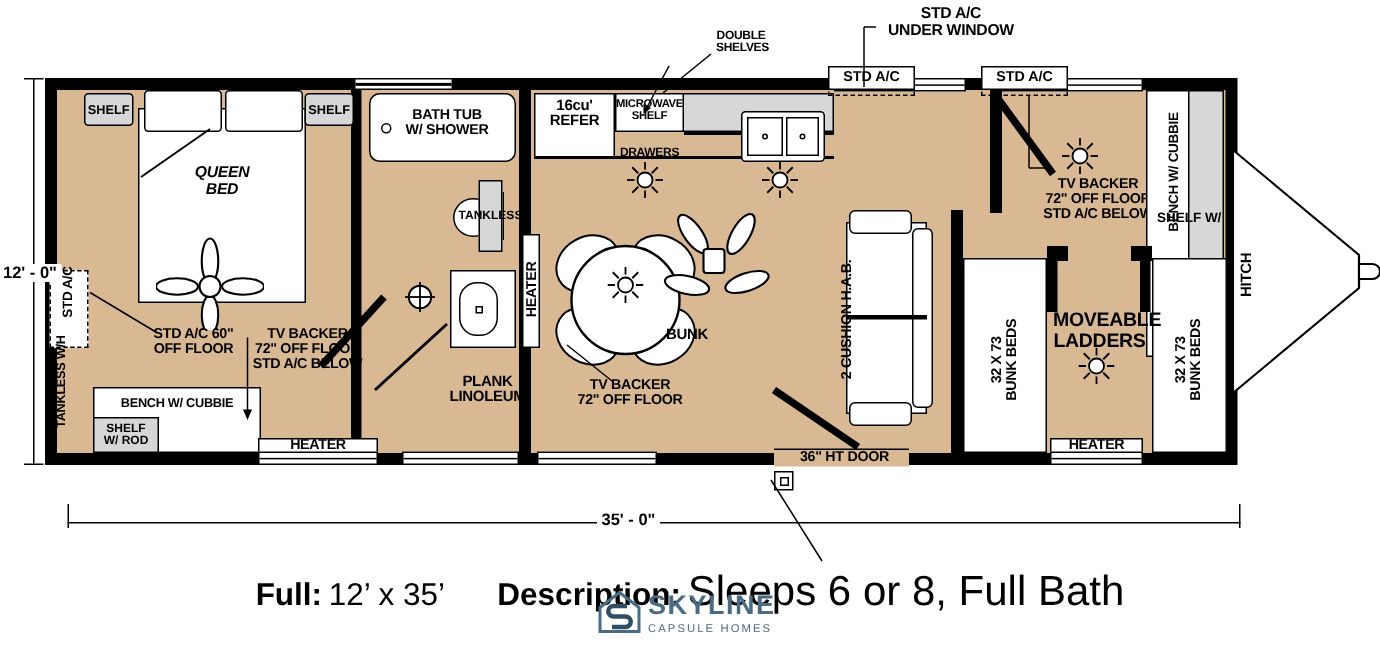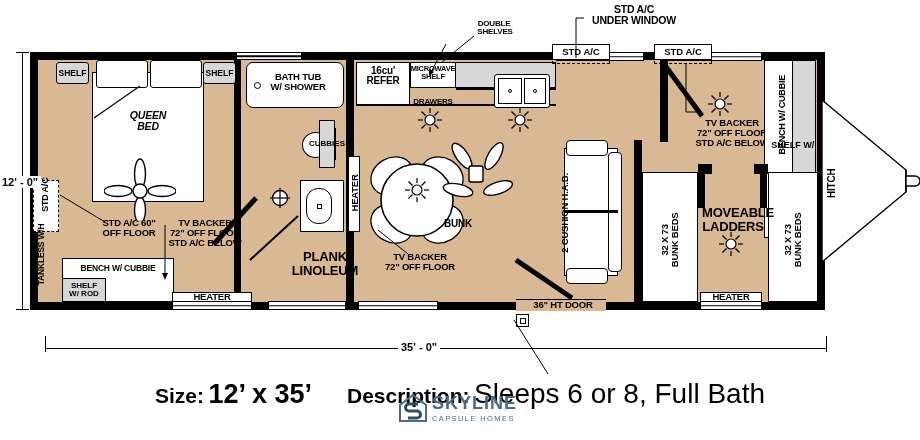--- a/index.html
+++ b/index.html
@@ -58,21 +58,21 @@
 
   
   .sun { position:absolute; }
 
   
   #caption {
     position:absolute; left:0; right:0; top:378px;
     text-align:center; color:#000;
   }
   #caption .sz-k { font-weight:bold; font-size:21px; }
-  #caption .sz-v { font-weight:bold; font-size:27px; }
+  #caption .sz-v { font-weight:normal; font-size:21px; }
   #caption .gap  { display:inline-block; width:26px; }
   #caption .ds-k { font-weight:bold; font-size:21px; }
   #caption .ds-v { font-weight:normal; font-size:28px; }
 
   
   #watermark{
     position:absolute; left:398px; top:386px; width:140px; height:44px;
     display:flex; align-items:center; gap:4px; pointer-events:none;
   }
   #wm-text{ display:flex; flex-direction:column; line-height:1; }
@@ -158,37 +158,37 @@
     <div class="wall" style="left:346px;top:238px;width:8px;height:64px;"></div>
 
     <div class="white" style="left:246px;top:62px;width:98px;height:46px;border-radius:7px;"></div>
     <div class="abs" style="left:254px;top:82px;width:7px;height:7px;border:1.3px solid #000;border-radius:50%;"></div>
     <div class="lbl c" style="left:256px;top:72px;width:84px;font-size:9.5px;">BATH TUB
 W/ SHOWER</div>
 
     <div class="white" style="left:302px;top:132px;width:27px;height:26px;border-radius:50%;"></div>
     <div class="white" style="left:326px;top:128px;width:10px;height:32px;"></div>
 
-    <div class="chip" style="left:319px;top:120px;width:16px;height:48px;font-size:8px;">CUBBIES</div>
+    <div class="chip" style="left:319px;top:120px;width:16px;height:48px;font-size:8px;">TANKLESS</div>
 
     <svg class="abs" style="left:270px;top:188px;width:20px;height:20px;">
       <circle cx="10" cy="10" r="7.5" fill="#fff" stroke="#000" stroke-width="1.3"></circle>
       <line x1="10" y1="0" x2="10" y2="20" stroke="#000" stroke-width="1.2"></line>
       <line x1="0" y1="10" x2="20" y2="10" stroke="#000" stroke-width="1.2"></line>
     </svg>
 
     <div class="white" style="left:300px;top:180px;width:44px;height:52px;"></div>
     <div class="white" style="left:306px;top:188px;width:26px;height:36px;border-radius:12px;"></div>
     <div class="abs" style="left:317px;top:204px;width:5px;height:5px;border:1.2px solid #000;"></div>
 
     <svg class="abs" style="left:248px;top:214px;width:52px;height:48px;">
       <line x1="50" y1="2" x2="2" y2="46" stroke="#000" stroke-width="2"></line>
     </svg>
 
-    <div class="lbl c" style="left:282px;top:250px;width:86px;font-size:13px;">PLANK
+    <div class="lbl c" style="left:282px;top:250px;width:86px;font-size:10px;">PLANK
 LINOLEUM</div>
 
     <div class="grey" style="left:356px;top:62px;width:200px;height:26px;"></div>
 
     <div class="white" style="left:356px;top:62px;width:54px;height:44px;"></div>
     <div class="lbl c" style="left:356px;top:66px;width:54px;font-size:10px;">16cu'
 REFER</div>
 
     <div class="white" style="left:410px;top:62px;width:46px;height:26px;"></div>
     <div class="lbl c" style="left:406px;top:65px;width:54px;font-size:7.5px;">MICROWAVE
@@ -413,21 +413,21 @@
     <div class="dimline" style="left:45px;top:336px;width:1.2px;height:16px;"></div>
     <div class="dimline" style="left:826px;top:336px;width:1.2px;height:16px;"></div>
     <div class="dimtxt" style="left:398px;top:341px;">35' - 0"</div>
 
     <svg class="abs" style="left:490px;top:318px;width:60px;height:58px;">
       <line x1="58" y1="56" x2="24" y2="2" stroke="#000" stroke-width="1"></line>
     </svg>
   </div>
 
   <div id="caption">
-    <span class="sz-k">Size:</span>
+    <span class="sz-k">Full:</span>
     <span class="sz-v">12’ x 35’</span>
     <span class="gap"></span>
     <span class="ds-k">Description:</span>
     <span class="ds-v">Sleeps 6 or 8, Full Bath</span>
   </div>
 
   <div id="watermark">
     <svg width="30" height="30" viewBox="0 0 30 30">
       <path d="M15 2 L28 12 L28 28 L2 28 L2 12 Z" fill="none" stroke="#4a6b84" stroke-width="2"></path>
       <path d="M20 11 L11 11 A3.5 3.5 0 0 0 11 18 L19 18 A3.5 3.5 0 0 1 19 25 L10 25" fill="none" stroke="#2f4d63" stroke-width="3"></path>

